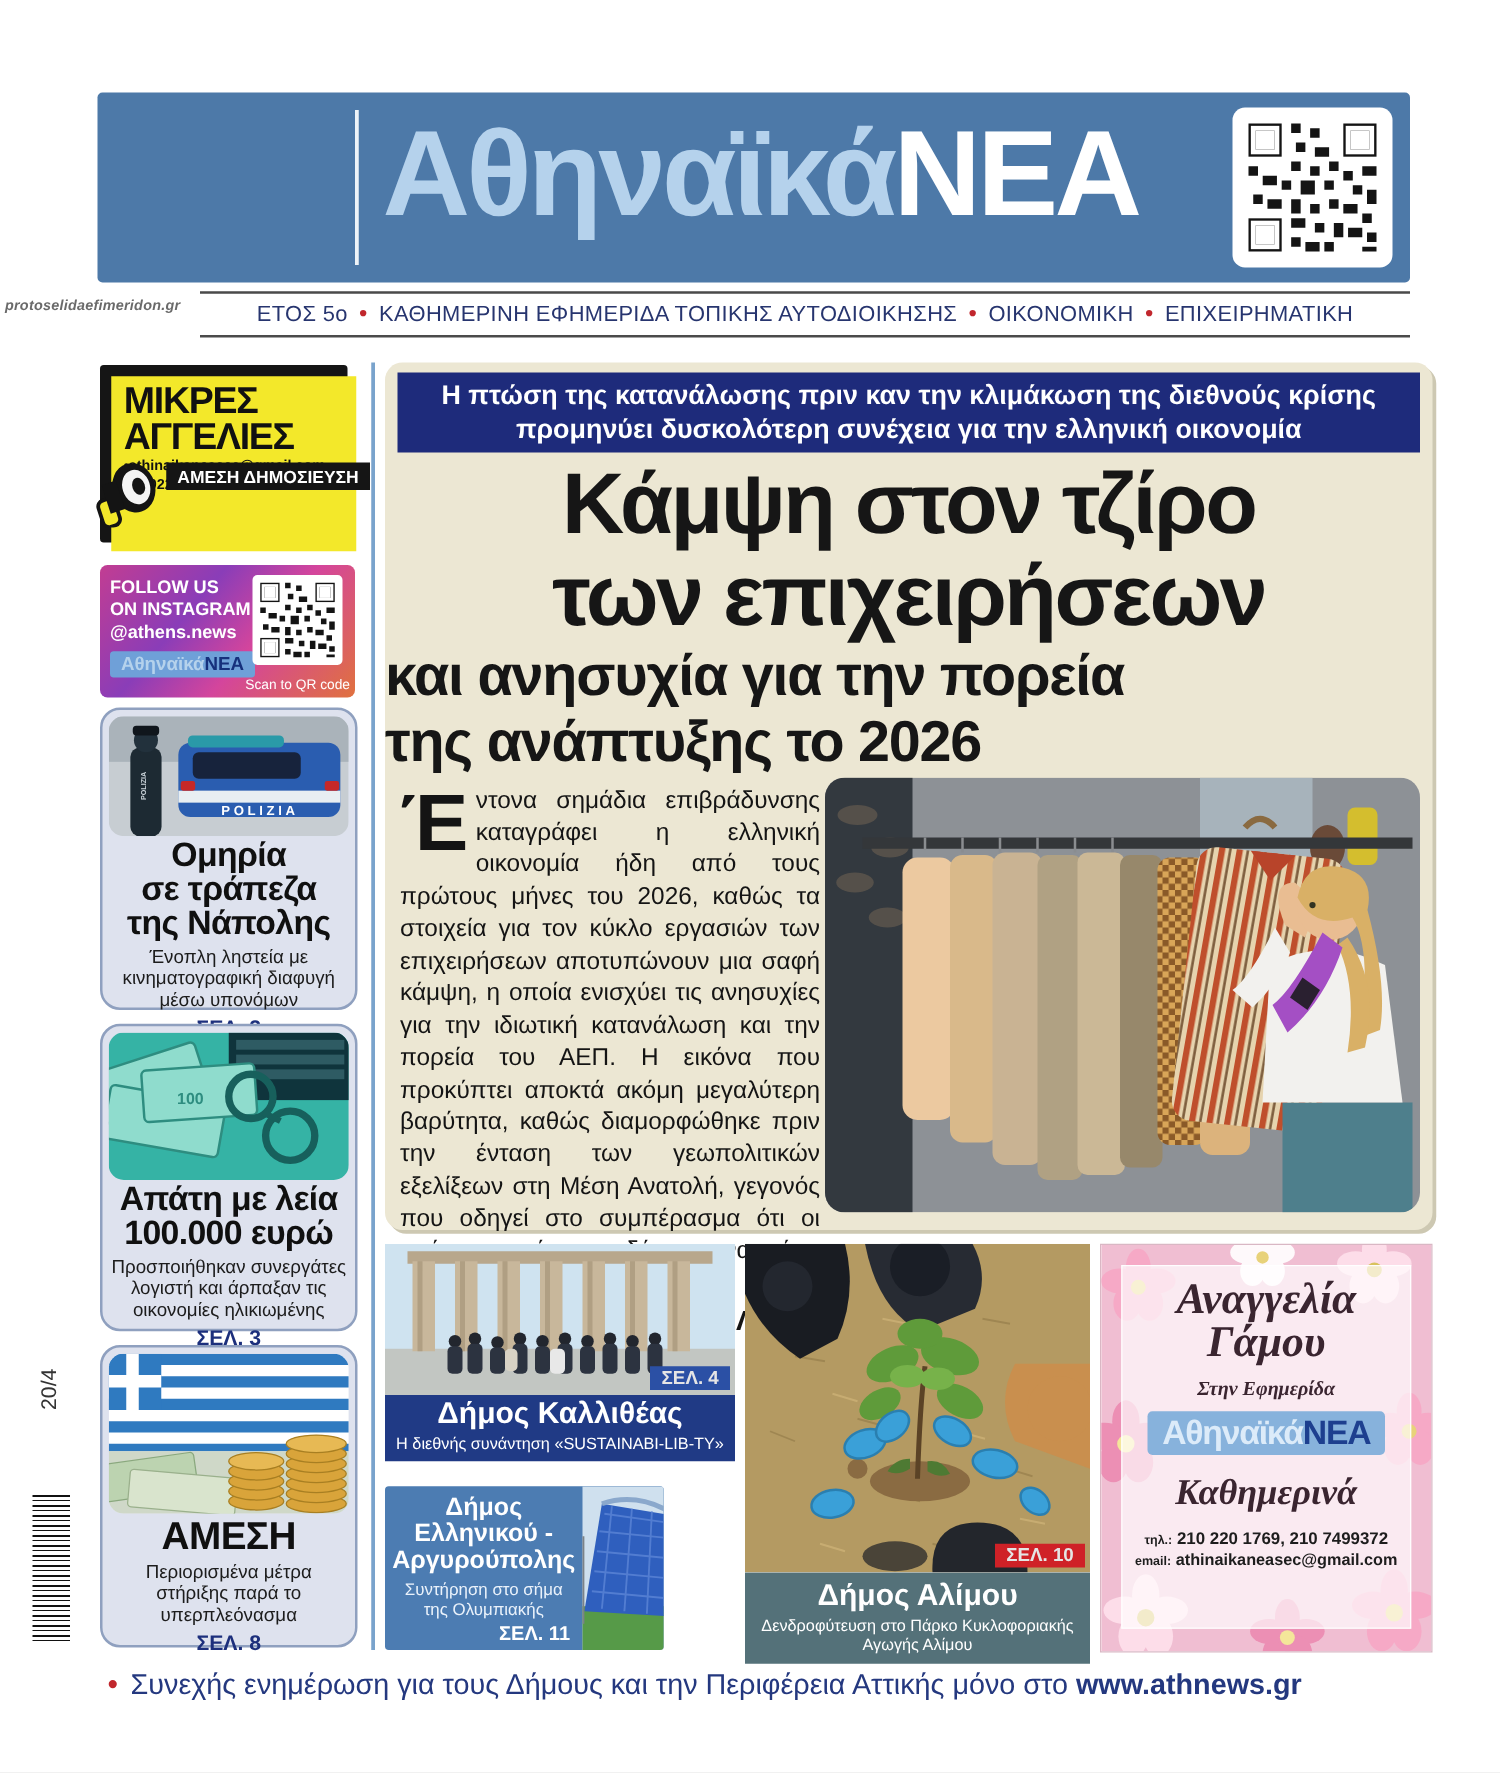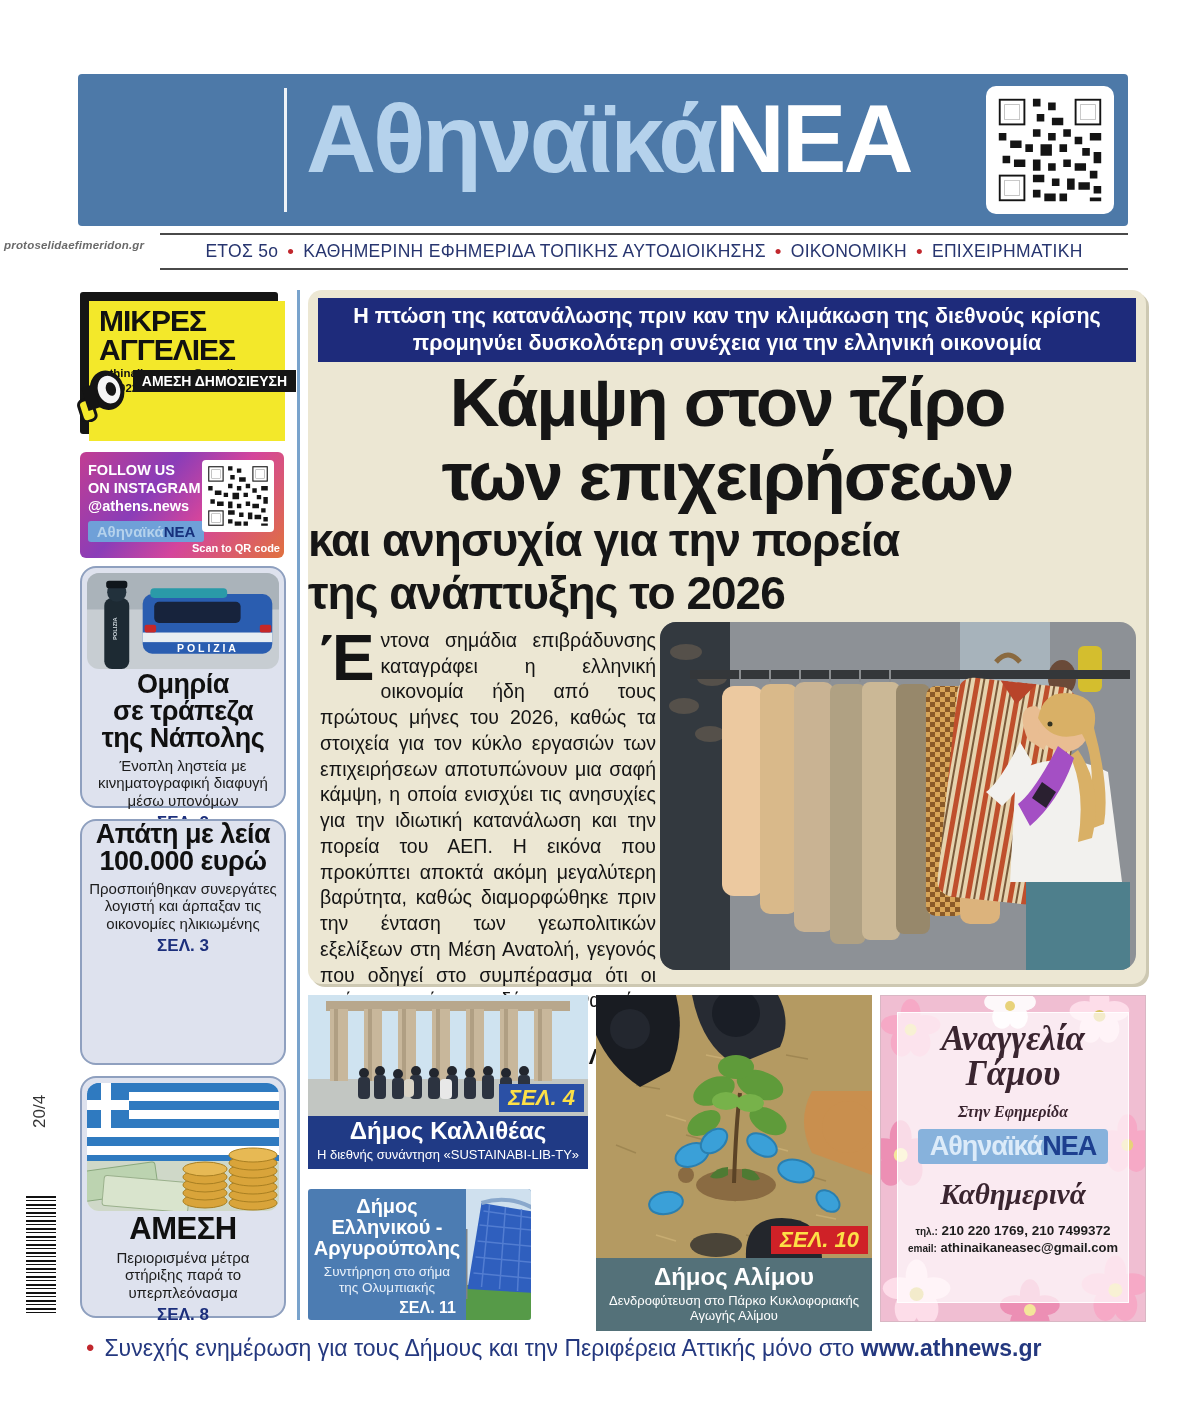--- a/index.html
+++ b/index.html
@@ -41,21 +41,21 @@
   .cl-badge{position:absolute;right:-4px;bottom:14px;background:#151515;color:#fff;font-size:14px;font-weight:bold;padding:3px 9px;}
   .megaphone{position:absolute;left:-10px;bottom:-16px;width:64px;height:58px;}
 
   
   .insta{left:80px;top:452px;width:204px;height:106px;border-radius:6px;padding:9px 8px;box-sizing:border-box;
     background:linear-gradient(130deg,#c23d92 0%,#8a3db8 35%,#d4459c 60%,#e0713e 100%);color:#fff;}
   .insta-txt{font-size:14.5px;font-weight:bold;line-height:1.25;}
   .insta-logo{margin-top:6px;background:#6fa0d8;border-radius:3px;width:116px;text-align:center;font-size:15px;font-weight:bold;padding:2px 0;}
   .insta-logo .m-bold{color:#16307c;}
   .qr-small{position:absolute;right:10px;top:8px;width:72px;height:72px;background:#fff;border-radius:4px;padding:4px;box-sizing:border-box;}
-  .scan{position:absolute;right:4px;bottom:4px;font-size:11px;font-weight:bold;}
+  .scan{position:absolute;right:4px;bottom:4px;font-size:11px;font-weight:normal;}
 
   
   .card{left:80px;width:206px;background:#dee2ee;border:2px solid #8fa0bf;border-radius:16px;box-sizing:border-box;text-align:center;}
   .card .ph{margin:5px 5px 2px;border-radius:12px;overflow:hidden;}
   .card .ph svg{display:block;width:100%;height:100%;}
   .t1{font-size:27px;font-weight:800;color:#101010;line-height:1.0;letter-spacing:-.5px;}
   .sub{font-size:15px;color:#1c1c1c;line-height:1.15;margin-top:5px;padding:0 6px;}
   .selp{font-size:17px;font-weight:800;color:#1c2f7c;margin-top:4px;}
 
   .vdivider{left:297px;top:290px;width:3px;height:1030px;background:#79a3cc;}
@@ -67,21 +67,21 @@
   .hl-small{text-align:left;font-size:46px;font-weight:800;color:#161616;letter-spacing:-1px;line-height:1.0;margin-top:7px;}
   .bodycol{position:absolute;left:12px;top:338px;width:336px;font-size:19.5px;color:#141414;text-align:justify;line-height:1.32;}
   .dropcap{float:left;font-size:64px;font-weight:800;line-height:.78;padding:6px 6px 0 0;}
   .selmain{text-align:right;font-weight:800;font-size:22px;color:#141414;margin-top:2px;padding-right:28px;}
   .mainphoto{position:absolute;left:352px;top:332px;width:476px;height:348px;border-radius:16px;overflow:hidden;}
   .mainphoto svg{display:block;width:100%;height:100%;}
 
   
   .bphoto{position:relative;overflow:hidden;}
   .bphoto svg{display:block;width:100%;height:100%;}
-  .plabel{position:absolute;right:4px;bottom:4px;color:#fde047;font-weight:800;font-style:italic;font-size:22px;padding:1px 9px;}
+  .plabel{position:absolute;right:4px;bottom:4px;color:#e5e5e5;font-weight:800;font-size:15px;padding:1px 9px;}
   .kall{left:308px;top:995px;width:280px;}
   .kall .bphoto{height:121px;}
   .kall .plabel{background:#2b50a5;}
   .kall-cap{background:#203a85;color:#fff;text-align:center;padding:1px 3px 7px;}
   .cap-t{font-size:24px;font-weight:800;}
   .cap-s{font-size:13px;margin-top:2px;}
   .ell{left:308px;top:1189px;width:223px;height:131px;background:#4c7cb2;border-radius:3px;display:flex;overflow:hidden;}
   .ell-txt{width:158px;color:#fff;text-align:center;padding-top:7px;box-sizing:border-box;}
   .ell-t{font-size:20px;font-weight:800;line-height:1.05;}
   .ell-s{font-size:13.5px;color:#eaf2fb;margin-top:5px;line-height:1.15;padding:0 8px;}
@@ -216,20 +216,42 @@
       </svg>
     </div>
     <div class="t1">Ομηρία</div>
     <div class="t1">σε τράπεζα</div>
     <div class="t1">της Νάπολης</div>
     <div class="sub">Ένοπλη ληστεία με κινηματογραφική διαφυγή μέσω υπονόμων</div>
     <div class="selp">ΣΕΛ. 2</div>
   </div>
 
   <div class="abs card" style="top:819px;height:246px;">
+    <div class="ph" style="height:118px;">
+      <svg viewBox="0 0 200 120" preserveAspectRatio="xMidYMid slice">
+        <rect width="200" height="120" fill="#35b3a5"></rect>
+        <rect x="100" y="0" width="100" height="55" fill="#0f343c"></rect>
+        <g fill="#2e5b63">
+            <rect x="106" y="6" width="88" height="8"></rect>
+            <rect x="106" y="18" width="88" height="8"></rect>
+            <rect x="106" y="30" width="88" height="8"></rect>
+          </g>
+        <g fill="#8fdccd" stroke="#2e8d80" stroke-width="2">
+          <rect x="-10" y="20" width="90" height="42" rx="4" transform="rotate(-18 35 41)"></rect>
+          <rect x="0" y="50" width="95" height="44" rx="4" transform="rotate(10 47 72)"></rect>
+          <rect x="30" y="28" width="92" height="42" rx="4" transform="rotate(-4 76 49)"></rect>
+        </g>
+        <g fill="none" stroke="#17605c" stroke-width="6">
+          <circle cx="118" cy="52" r="18"></circle>
+            <circle cx="150" cy="84" r="20"></circle>
+          <path d="M128 65 Q138 70 142 72" stroke-width="5"></path>
+        </g>
+        <text x="58" y="58" font-size="13" font-weight="bold" fill="#2e8d80">100</text>
+      </svg>
+    </div>
     <div class="t1">Απάτη με λεία</div>
     <div class="t1">100.000 ευρώ</div>
     <div class="sub">Προσποιήθηκαν συνεργάτες λογιστή και άρπαξαν τις οικονομίες ηλικιωμένης</div>
     <div class="selp">ΣΕΛ. 3</div>
   </div>
 
   <div class="abs card" style="top:1076px;height:242px;">
     <div class="ph" style="height:128px;">
       <svg viewBox="0 0 200 128" preserveAspectRatio="xMidYMid slice">
         <rect width="200" height="128" fill="#e7ecef"></rect>

